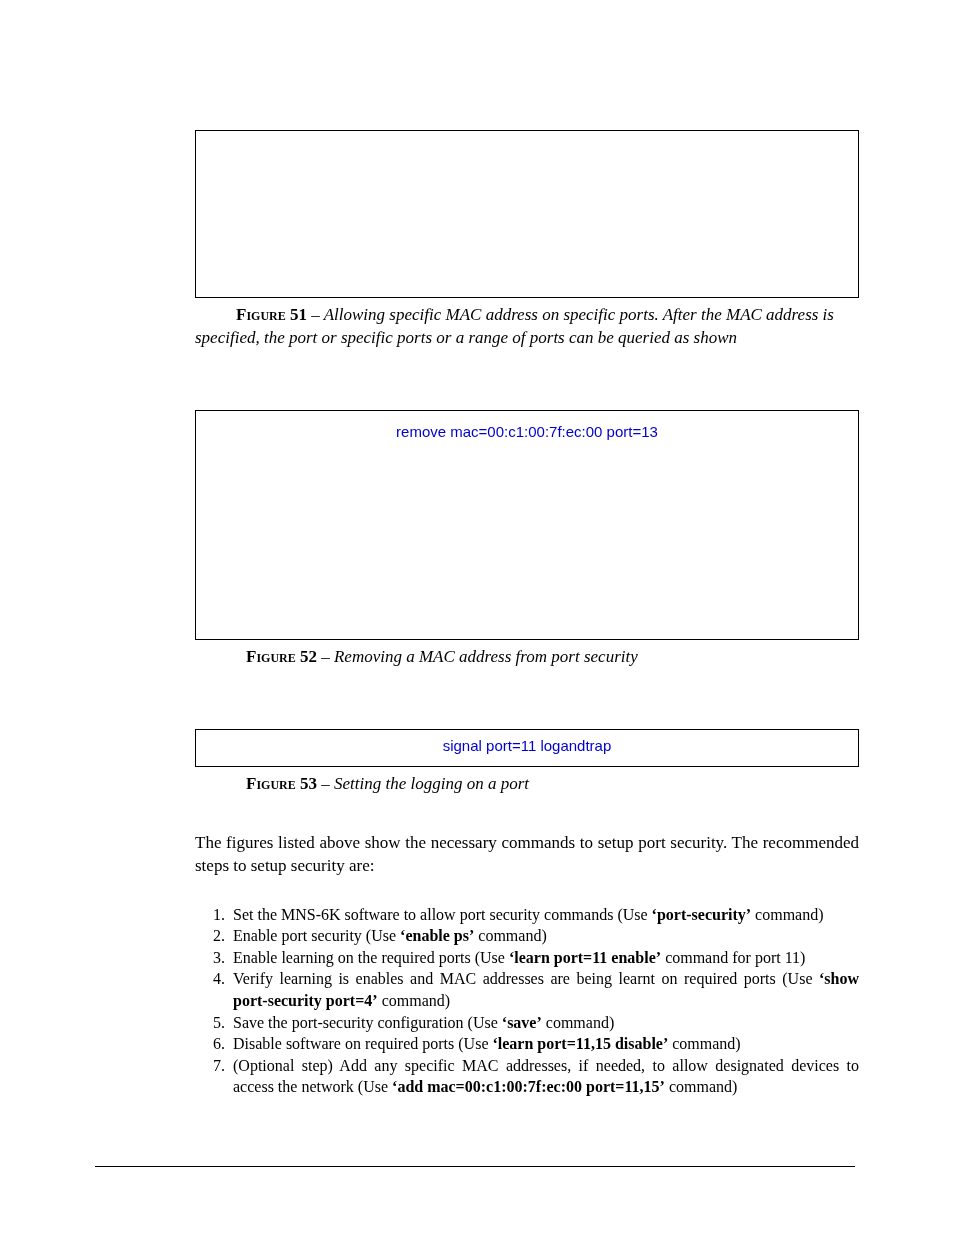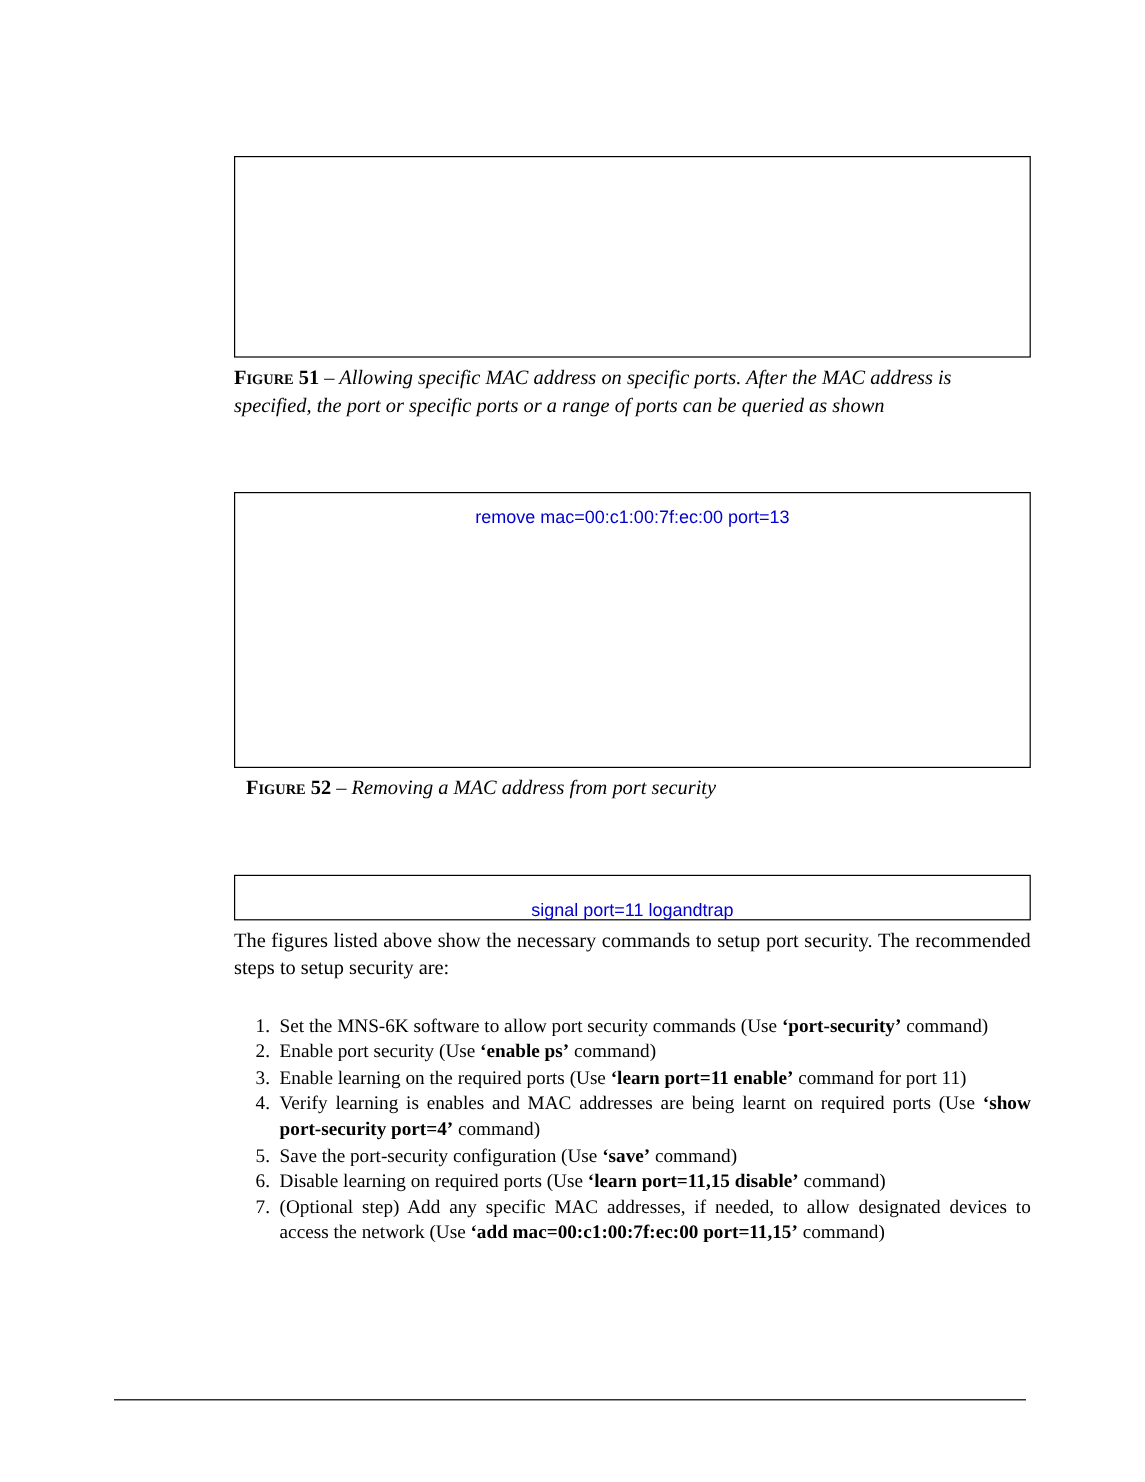--- a/index.html
+++ b/index.html
@@ -31,20 +31,21 @@
     font-family: Garamond, "Times New Roman", serif;
     font-size: 17px;
     line-height: 1.35;
     margin-bottom: 50px;
     text-align: left;
   }
   .caption .figlabel {
     font-variant: small-caps;
     font-weight: bold;
     font-style: normal;
+    margin-left: 41px;
   }
   .caption .figtext {
     font-style: italic;
   }
   .fig52-box {
     height: 230px;
     margin-bottom: 6px;
   }
   .cmd {
     font-family: "Comic Sans MS", cursive, sans-serif;
@@ -55,21 +56,21 @@
     width: 100%;
     position: absolute;
     left: 0;
   }
   .cmd.c1 { top: 12px; }
   .cmd.c2 { top: 88px; }
   .fig53-box {
     height: 38px;
     margin-bottom: 6px;
   }
-  .fig53-box .cmd { top: 20px; }
+  .fig53-box .cmd { top: 7px; }
   .cap53 { margin-bottom: 36px; }
   .body-para {
     font-family: Garamond, "Times New Roman", serif;
     font-size: 17px;
     line-height: 1.35;
     text-align: justify;
     margin-bottom: 26px;
   }
   ol.steps {
     margin: 0;
@@ -110,27 +111,30 @@
   </div>
   <div class="caption" style="padding-left:10px;">
     <span class="figlabel">Figure 52</span><span class="figtext"> – </span><span class="figtext">Removing a MAC address from port security</span>
   </div>
 
   <div style="height:10px"></div>
 
   <div class="figure-box fig53-box">
     <div class="cmd">signal port=11 logandtrap</div>
   </div>
+  <div class="caption cap53" style="padding-left:10px;">
+    <span class="figlabel">Figure 53</span><span class="figtext"> – </span><span class="figtext">Setting the logging on a port</span>
+  </div>
 
   <div class="body-para">The figures listed above show the necessary commands to setup port security. The recommended steps to setup security are:</div>
 
   <ol class="steps">
     <li><span>Set the MNS-6K software to allow port security commands (Use </span><span class="b">‘port-security’</span><span> command)</span></li>
     <li><span>Enable port security (Use </span><span class="b">‘enable ps’</span><span> command)</span></li>
     <li><span>Enable learning on the required ports (Use </span><span class="b">‘learn  port=11 enable’</span><span> command for port 11)</span></li>
     <li><span>Verify learning is enables and MAC addresses are being learnt on required ports (Use </span><span class="b">‘show port-security port=4’</span><span> command)</span></li>
     <li><span>Save the port-security configuration (Use </span><span class="b">‘save’</span><span> command)</span></li>
-    <li><span>Disable learning on required ports (Use </span><span class="b">‘learn port=11,15 disable’</span><span> command)</span></li>
+    <li><span>Disable software on required ports (Use </span><span class="b">‘learn port=11,15 disable’</span><span> command)</span></li>
     <li><span>(Optional step) Add any specific MAC addresses, if needed, to allow designated devices to access the network (Use </span><span class="b">‘add mac=00:c1:00:7f:ec:00 port=11,15’</span><span> command)</span></li>
   </ol>
 
   <hr class="footer-rule">
 </div>
 
 </body></html>

